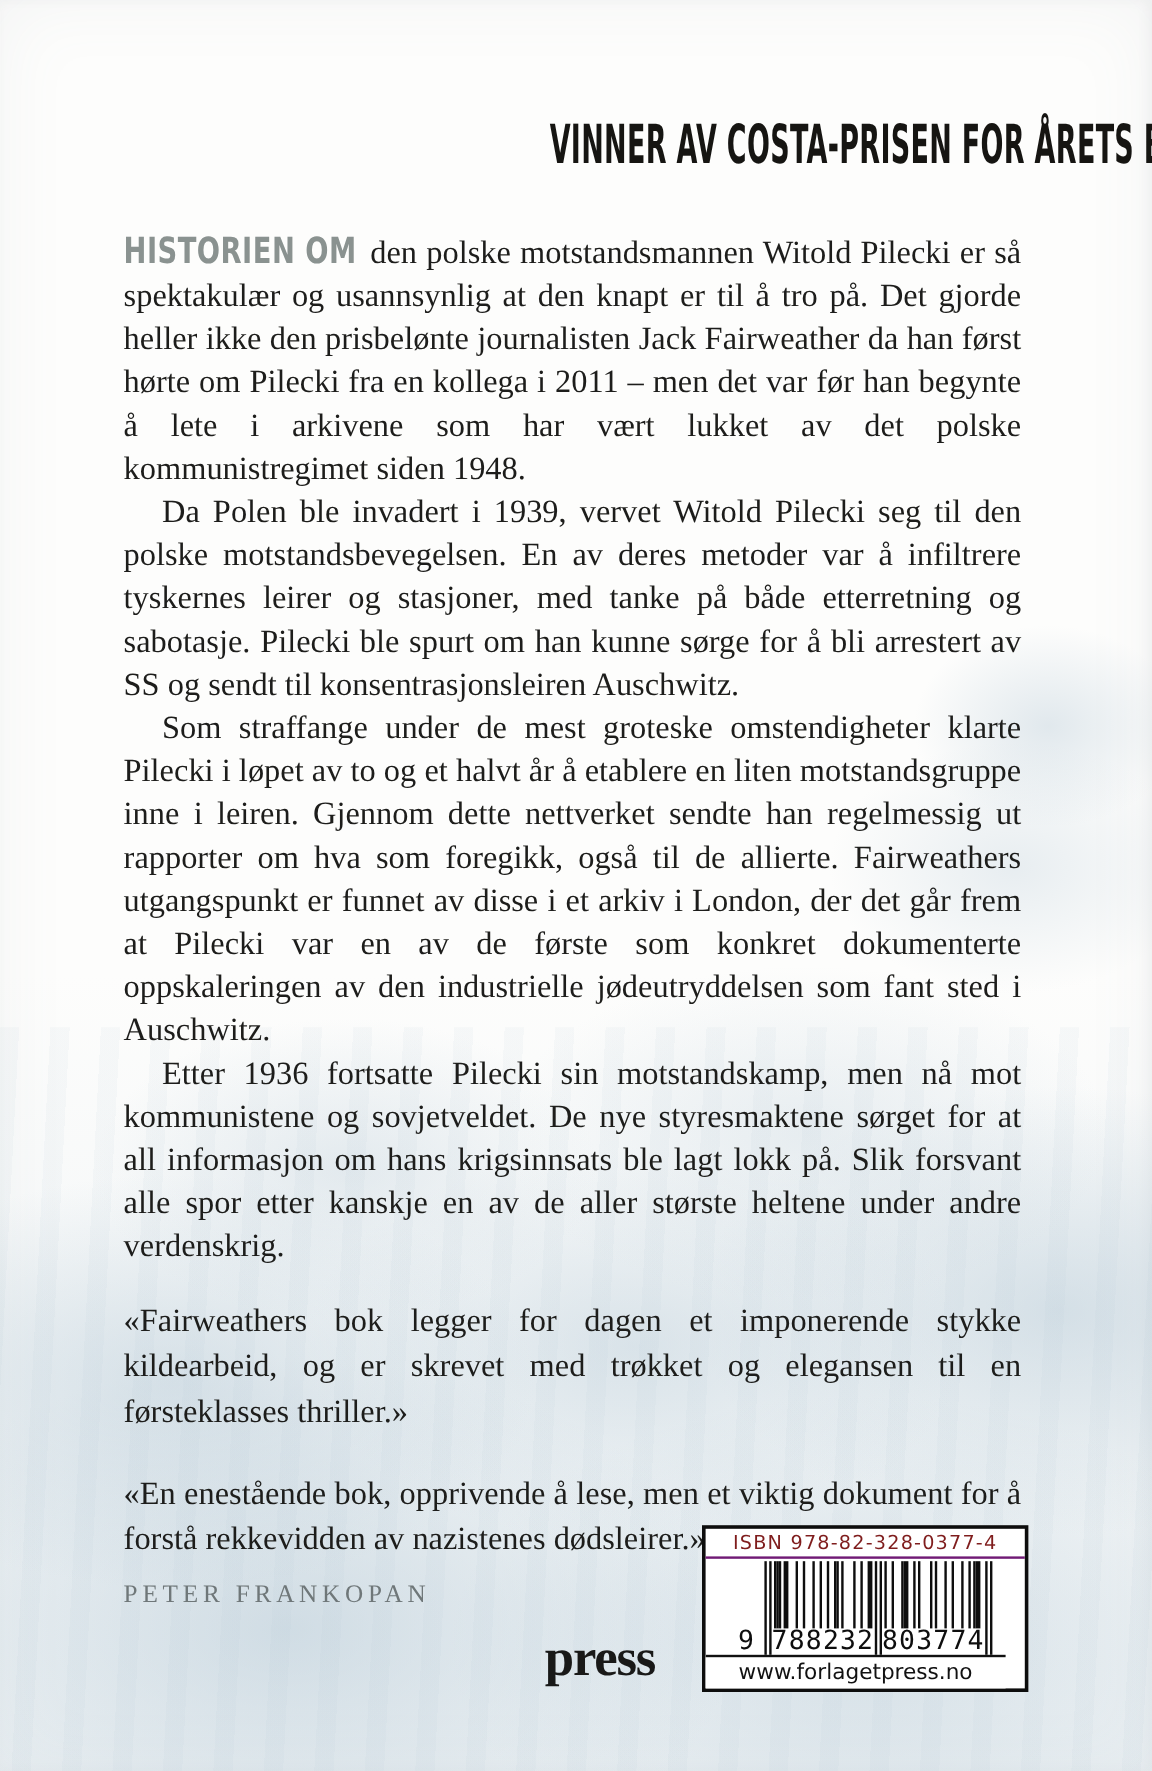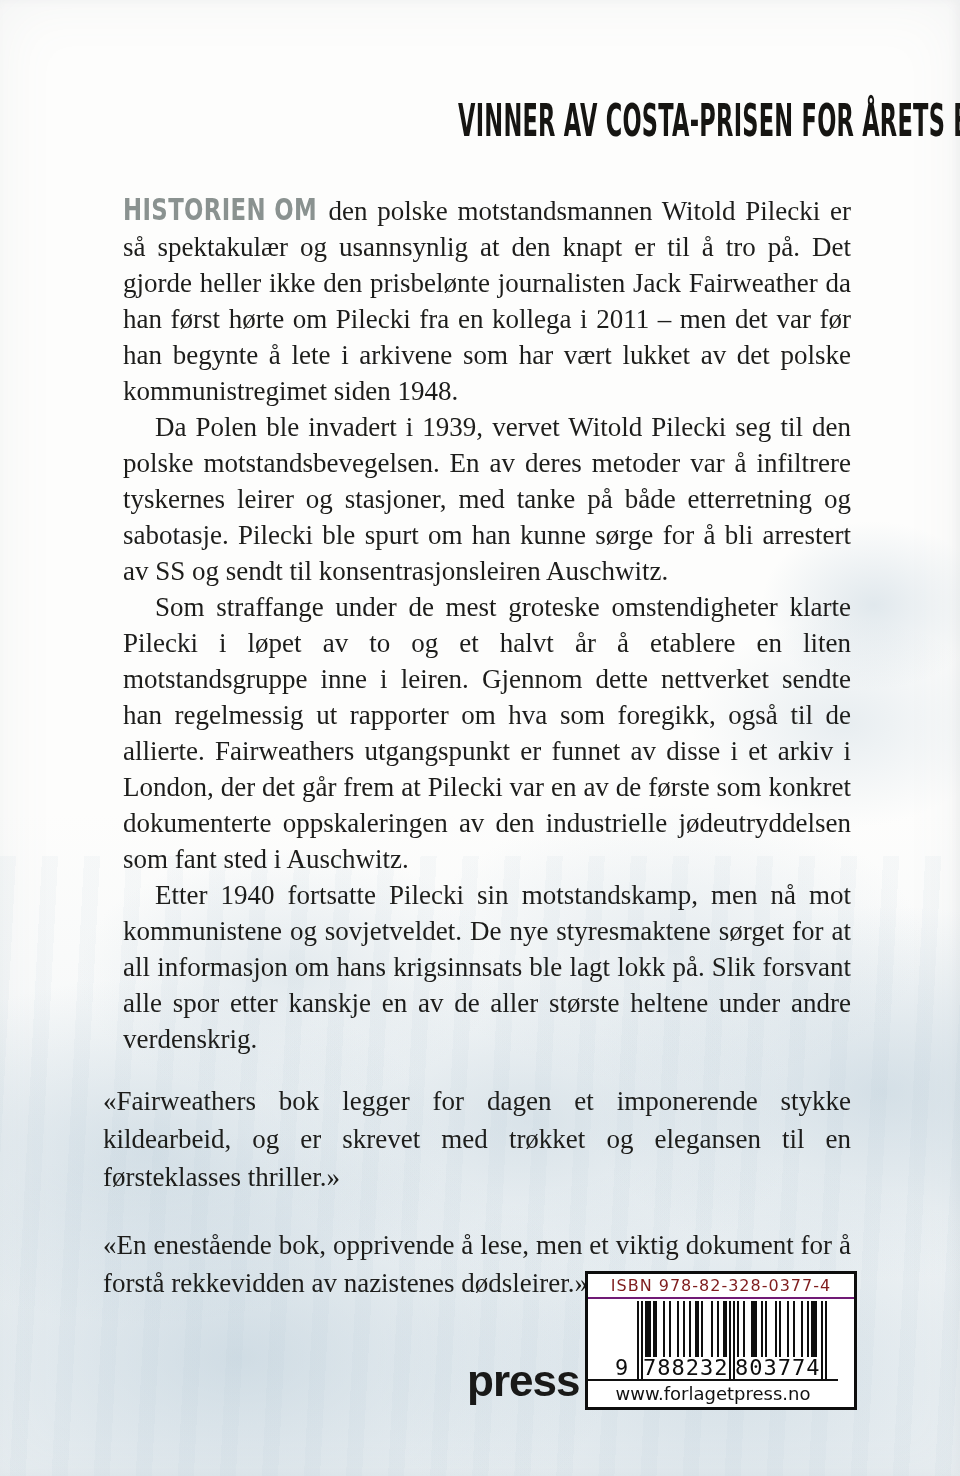--- a/index.html
+++ b/index.html
@@ -36,41 +36,41 @@
     opacity:.8;
   }
   .content{position:absolute;left:103px;top:0;width:748px;}
   .banner-wrap{margin-top:94px;text-align:center;height:56px;}
   .banner{
     display:inline-block;white-space:nowrap;
     font-family:"DejaVu Sans", sans-serif;font-weight:700;
     font-size:45px;letter-spacing:0.5px;color:#161512;
     transform:scaleX(0.50);transform-origin:50% 50%;
   }
-  .body-text{margin-top:42px;font-size:27px;line-height:36px;text-align:justify;margin-left:20px;}
+  .body-text{margin-top:42px;font-size:27px;line-height:36px;text-align:justify;}
   .body-text p{margin:0;}
   .body-text p.indent{text-indent:32px;}
   .lead-in{
     display:inline-block;white-space:nowrap;
     font-family:"DejaVu Sans", sans-serif;font-weight:700;
     font-size:30px;color:#8a9290;letter-spacing:0.5px;
     transform:scaleX(0.76);transform-origin:left 60%;
     margin-right:-50px;
   }
   .quote-block{margin-top:25px;font-size:27px;line-height:38px;text-align:justify;}
   .quote-block.second{margin-top:30px;}
   .attribution{
     margin-top:8px;
     font-family:"Liberation Serif", serif;
     font-size:21px;letter-spacing:4px;color:#6f7779;
   }
   
   .press-logo{
-    position:absolute;left:467px;top:1356px;
-    font-family:Liberation Sans, sans-serif;font-weight:700;
+    position:absolute;left:454px;top:1356px;
+    font-family:Liberation Serif, serif;font-weight:700;
     font-size:44px;letter-spacing:-1px;color:#191918;
   }
   .isbn-box{
     position:absolute;left:585px;top:1271px;
     width:272px;height:139px;box-sizing:border-box;
     background:#ffffff;border:3px solid #0d0d0d;
     font-family:"DejaVu Sans", sans-serif;
   }
   .isbn-top{
     height:23px;line-height:23px;text-align:center;
@@ -106,29 +106,30 @@
   <div class="content">
 
     <div class="banner-wrap">
       <span class="banner">VINNER AV COSTA-PRISEN FOR ÅRETS BESTE BOK 2019</span>
     </div>
 
     <div class="body-text">
       <p><span class="lead-in">HISTORIEN OM</span><span>den polske motstandsmannen Witold Pilecki er så spektakulær og usannsynlig at den knapt er til å tro på. Det gjorde heller ikke den prisbelønte journalisten Jack Fairweather da han først hørte om Pilecki fra en kollega i 2011 – men det var før han begynte å lete i arkivene som har vært lukket av det polske kommunistregimet siden 1948.</span></p>
       <p class="indent">Da Polen ble invadert i 1939, vervet Witold Pilecki seg til den polske motstandsbevegelsen. En av deres metoder var å infiltrere tyskernes leirer og stasjoner, med tanke på både etterretning og sabotasje. Pilecki ble spurt om han kunne sørge for å bli arrestert av SS og sendt til konsentrasjonsleiren Auschwitz.</p>
       <p class="indent">Som straffange under de mest groteske omstendigheter klarte Pilecki i løpet av to og et halvt år å etablere en liten motstandsgruppe inne i leiren. Gjennom dette nettverket sendte han regelmessig ut rapporter om hva som foregikk, også til de allierte. Fairweathers utgangspunkt er funnet av disse i et arkiv i London, der det går frem at Pilecki var en av de første som konkret dokumenterte oppskaleringen av den industrielle jødeutryddelsen som fant sted i Auschwitz.</p>
-      <p class="indent">Etter 1940 fortsatte Pilecki sin motstandskamp, men nå mot kommunistene og sovjetveldet. De nye styresmaktene sørget for at all informasjon om hans krigsinnsats ble lagt lokk på. Slik forsvant alle spor etter kanskje en av de aller største heltene under andre verdenskrig.</p>
+      <p class="indent">Etter 1936 fortsatte Pilecki sin motstandskamp, men nå mot kommunistene og sovjetveldet. De nye styresmaktene sørget for at all informasjon om hans krigsinnsats ble lagt lokk på. Slik forsvant alle spor etter kanskje en av de aller største heltene under andre verdenskrig.</p>
     </div>
 
     <div class="quote-block">
       <div>«Fairweathers bok legger for dagen et imponerende stykke kildearbeid, og er skrevet med trøkket og elegansen til en førsteklasses thriller.»</div>
     </div>
 
     <div class="quote-block second">
       <div>«En enestående bok, opprivende å lese, men et viktig dokument for å forstå rekkevidden av nazistenes dødsleirer.»</div>
+      <div class="attribution">PETER FRANKOPAN</div>
     </div>
 
   </div>
 
   <div class="press-logo">press</div>
 
   <div class="isbn-box">
     <div class="isbn-top">ISBN 978-82-328-0377-4</div>
     <div class="bc-area">
       <div class="bc-wrap">

